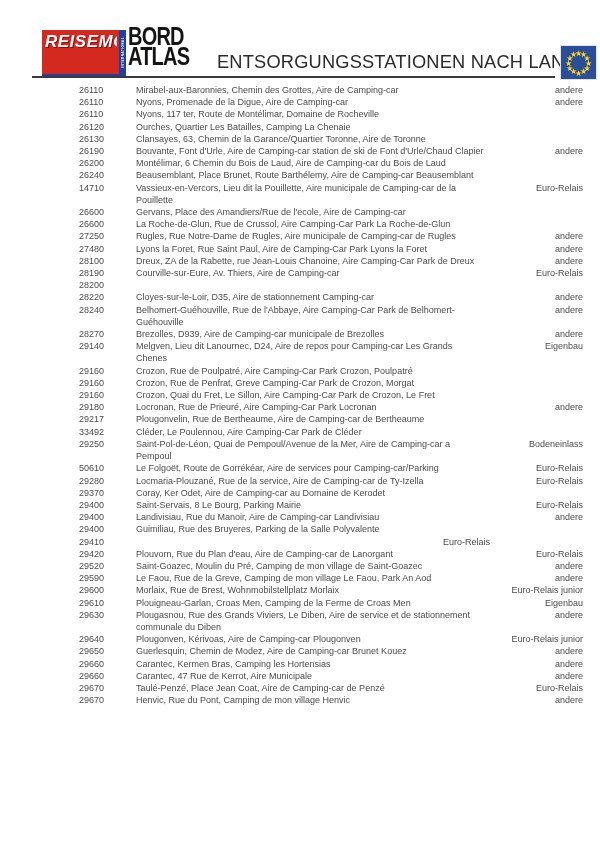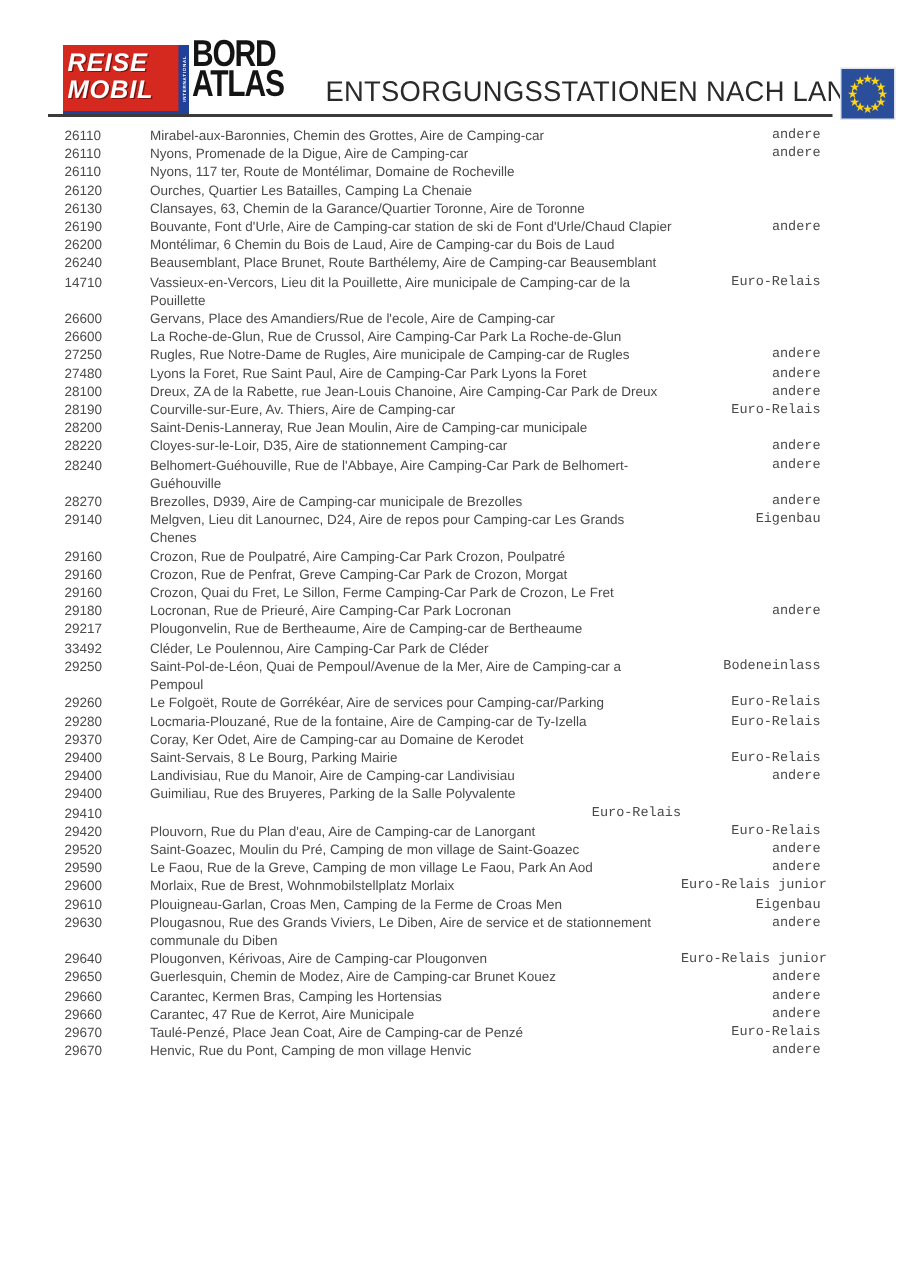--- a/index.html
+++ b/index.html
@@ -14,21 +14,21 @@
   *{margin:0;padding:0;box-sizing:border-box;}
   html,body{width:600px;height:848px;background:#ffffff;overflow:hidden;
     font-family:"Liberation Sans","DejaVu Sans",sans-serif;}
   .page{position:relative;width:600px;height:848px;background:#fff;}
 
   
   .header{position:absolute;left:0;top:0;width:600px;height:80px;}
   .logo-rm{position:absolute;left:42px;top:30px;width:84px;height:46px;
     background:var(--brand-red,#d5281f);border-bottom:2px solid var(--brand-blue,#20409a);}
   .logo-rm-text{position:absolute;left:3px;top:3px;right:9px;bottom:2px;
-    display:flex;flex-direction:column;justify-content:flex-start;overflow:hidden;}
+    display:flex;flex-direction:row;justify-content:space-between;overflow:hidden;}
   .logo-rm-text span{display:block;color:#fff;font-style:italic;font-weight:900;
     font-size:17px;line-height:18px;letter-spacing:.5px;
     text-shadow:1px 1px 0 #7a1410;}
   .logo-rm-stripe{position:absolute;right:0;top:0;width:7px;height:100%;
     background:var(--brand-blue,#20409a);display:flex;align-items:center;justify-content:center;}
   .logo-rm-stripe span{writing-mode:vertical-rl;transform:rotate(180deg);
     color:#fff;font-size:3px;letter-spacing:.5px;font-weight:700;}
   .logo-ba{position:absolute;left:128px;top:26px;width:90px;height:52px;
     color:#141414;font-weight:900;font-size:25px;line-height:20px;
     letter-spacing:-1px;transform:scaleX(.8);transform-origin:left top;}
@@ -37,24 +37,24 @@
     font-weight:400;color:var(--title-black,#2a2a2a);letter-spacing:.2px;
     white-space:nowrap;transform:scaleX(.96);transform-origin:left bottom;}
   .eu-flag{position:absolute;left:561px;top:46px;width:35px;height:33px;
     background:var(--flag-blue,#2b4e9b);box-shadow:0 0 0 1px #dfe4ee;}
   .header-rule{position:absolute;left:32px;top:76px;width:523px;height:2px;
     background:var(--rule-dark,#3a3a3a);}
 
   
   .stations-table{position:absolute;left:43px;top:84px;width:504px;}
   .row{display:grid;grid-template-columns:57px 354px 93px;
-    font-size:9px;line-height:12.2px;color:var(--text-gray,#4a4a4a);}
+    font-size:9px;line-height:12.2px;color:var(--text-gray,#4a4a4a);margin-left:36px;}
   .plz{white-space:nowrap;}
   .desc{padding-right:6px;}
-  .type{text-align:right;white-space:nowrap;font-family:Liberation Mono, monospace;}
+  .type{text-align:right;white-space:nowrap;}
 </style>
 </head>
 <body>
 
 <div class="page">
 
   <div class="header">
 
     <div class="logo-rm">
       <div class="logo-rm-text">
@@ -181,21 +181,20 @@
     </div>
 
     <div class="row">
       <span class="plz">28190</span>
       <span class="desc">Courville-sur-Eure, Av. Thiers, Aire de Camping-car</span>
       <span class="type">Euro-Relais</span>
     </div>
 
     <div class="row">
       <span class="plz">28200</span>
-      <span class="desc">Saint-Denis-Lanneray, Rue Jean Moulin, Aire de Camping-car municipale</span>
       <span class="type"></span>
     </div>
 
     <div class="row">
       <span class="plz">28220</span>
       <span class="desc">Cloyes-sur-le-Loir, D35, Aire de stationnement Camping-car</span>
       <span class="type">andere</span>
     </div>
 
     <div class="row">
@@ -223,21 +222,21 @@
     </div>
 
     <div class="row">
       <span class="plz">29160</span>
       <span class="desc">Crozon, Rue de Penfrat, Greve Camping-Car Park de Crozon, Morgat</span>
       <span class="type"></span>
     </div>
 
     <div class="row">
       <span class="plz">29160</span>
-      <span class="desc">Crozon, Quai du Fret, Le Sillon, Ferme Camping-Car Park de Crozon, Le Fret</span>
+      <span class="desc">Crozon, Quai du Fret, Le Sillon, Aire Camping-Car Park de Crozon, Le Fret</span>
       <span class="type"></span>
     </div>
 
     <div class="row">
       <span class="plz">29180</span>
       <span class="desc">Locronan, Rue de Prieuré, Aire Camping-Car Park Locronan</span>
       <span class="type">andere</span>
     </div>
 
     <div class="row">
@@ -252,28 +251,28 @@
       <span class="type"></span>
     </div>
 
     <div class="row">
       <span class="plz">29250</span>
       <span class="desc">Saint-Pol-de-Léon, Quai de Pempoul/Avenue de la Mer, Aire de Camping-car a Pempoul</span>
       <span class="type">Bodeneinlass</span>
     </div>
 
     <div class="row">
-      <span class="plz">29260</span>
+      <span class="plz">50610</span>
       <span class="desc">Le Folgoët, Route de Gorrékéar, Aire de services pour Camping-car/Parking</span>
       <span class="type">Euro-Relais</span>
     </div>
 
     <div class="row">
       <span class="plz">29280</span>
-      <span class="desc">Locmaria-Plouzané, Rue de la fontaine, Aire de Camping-car de Ty-Izella</span>
+      <span class="desc">Locmaria-Plouzané, Rue de la service, Aire de Camping-car de Ty-Izella</span>
       <span class="type">Euro-Relais</span>
     </div>
 
     <div class="row">
       <span class="plz">29370</span>
       <span class="desc">Coray, Ker Odet, Aire de Camping-car au Domaine de Kerodet</span>
       <span class="type"></span>
     </div>
 
     <div class="row">

